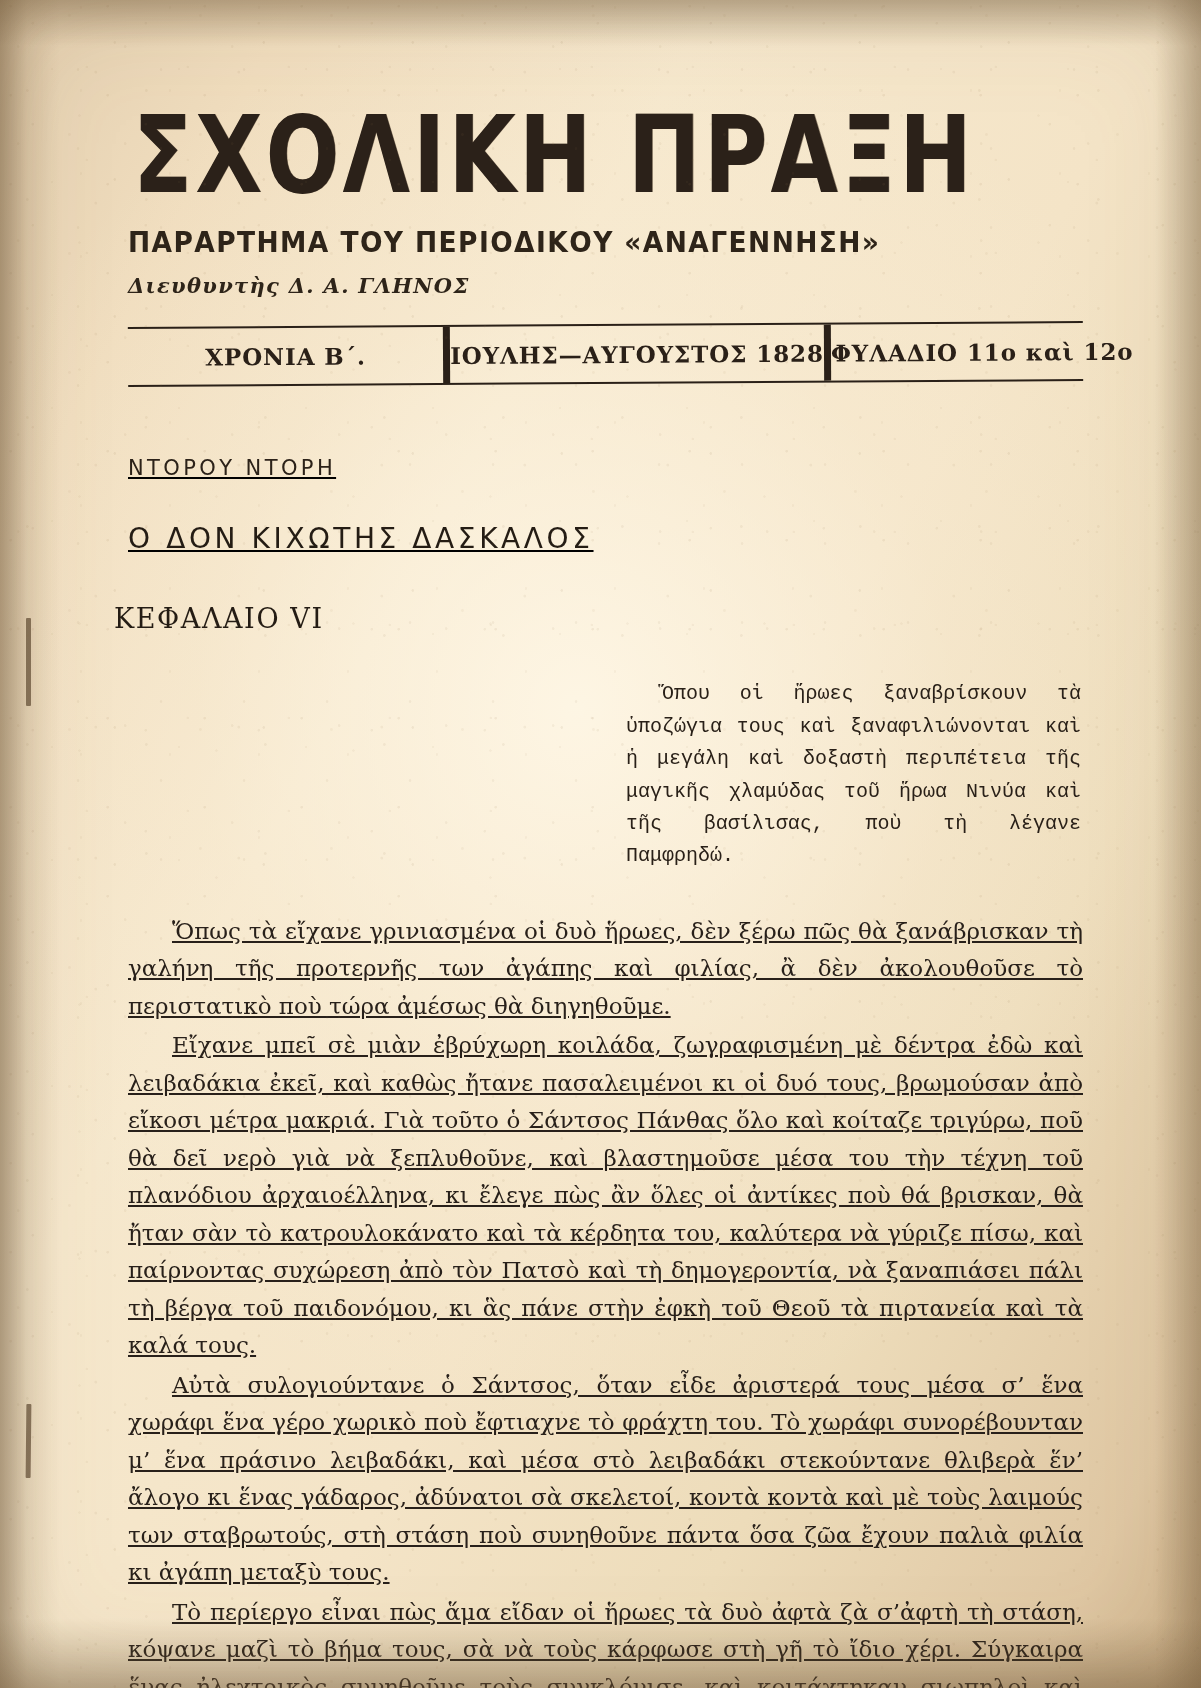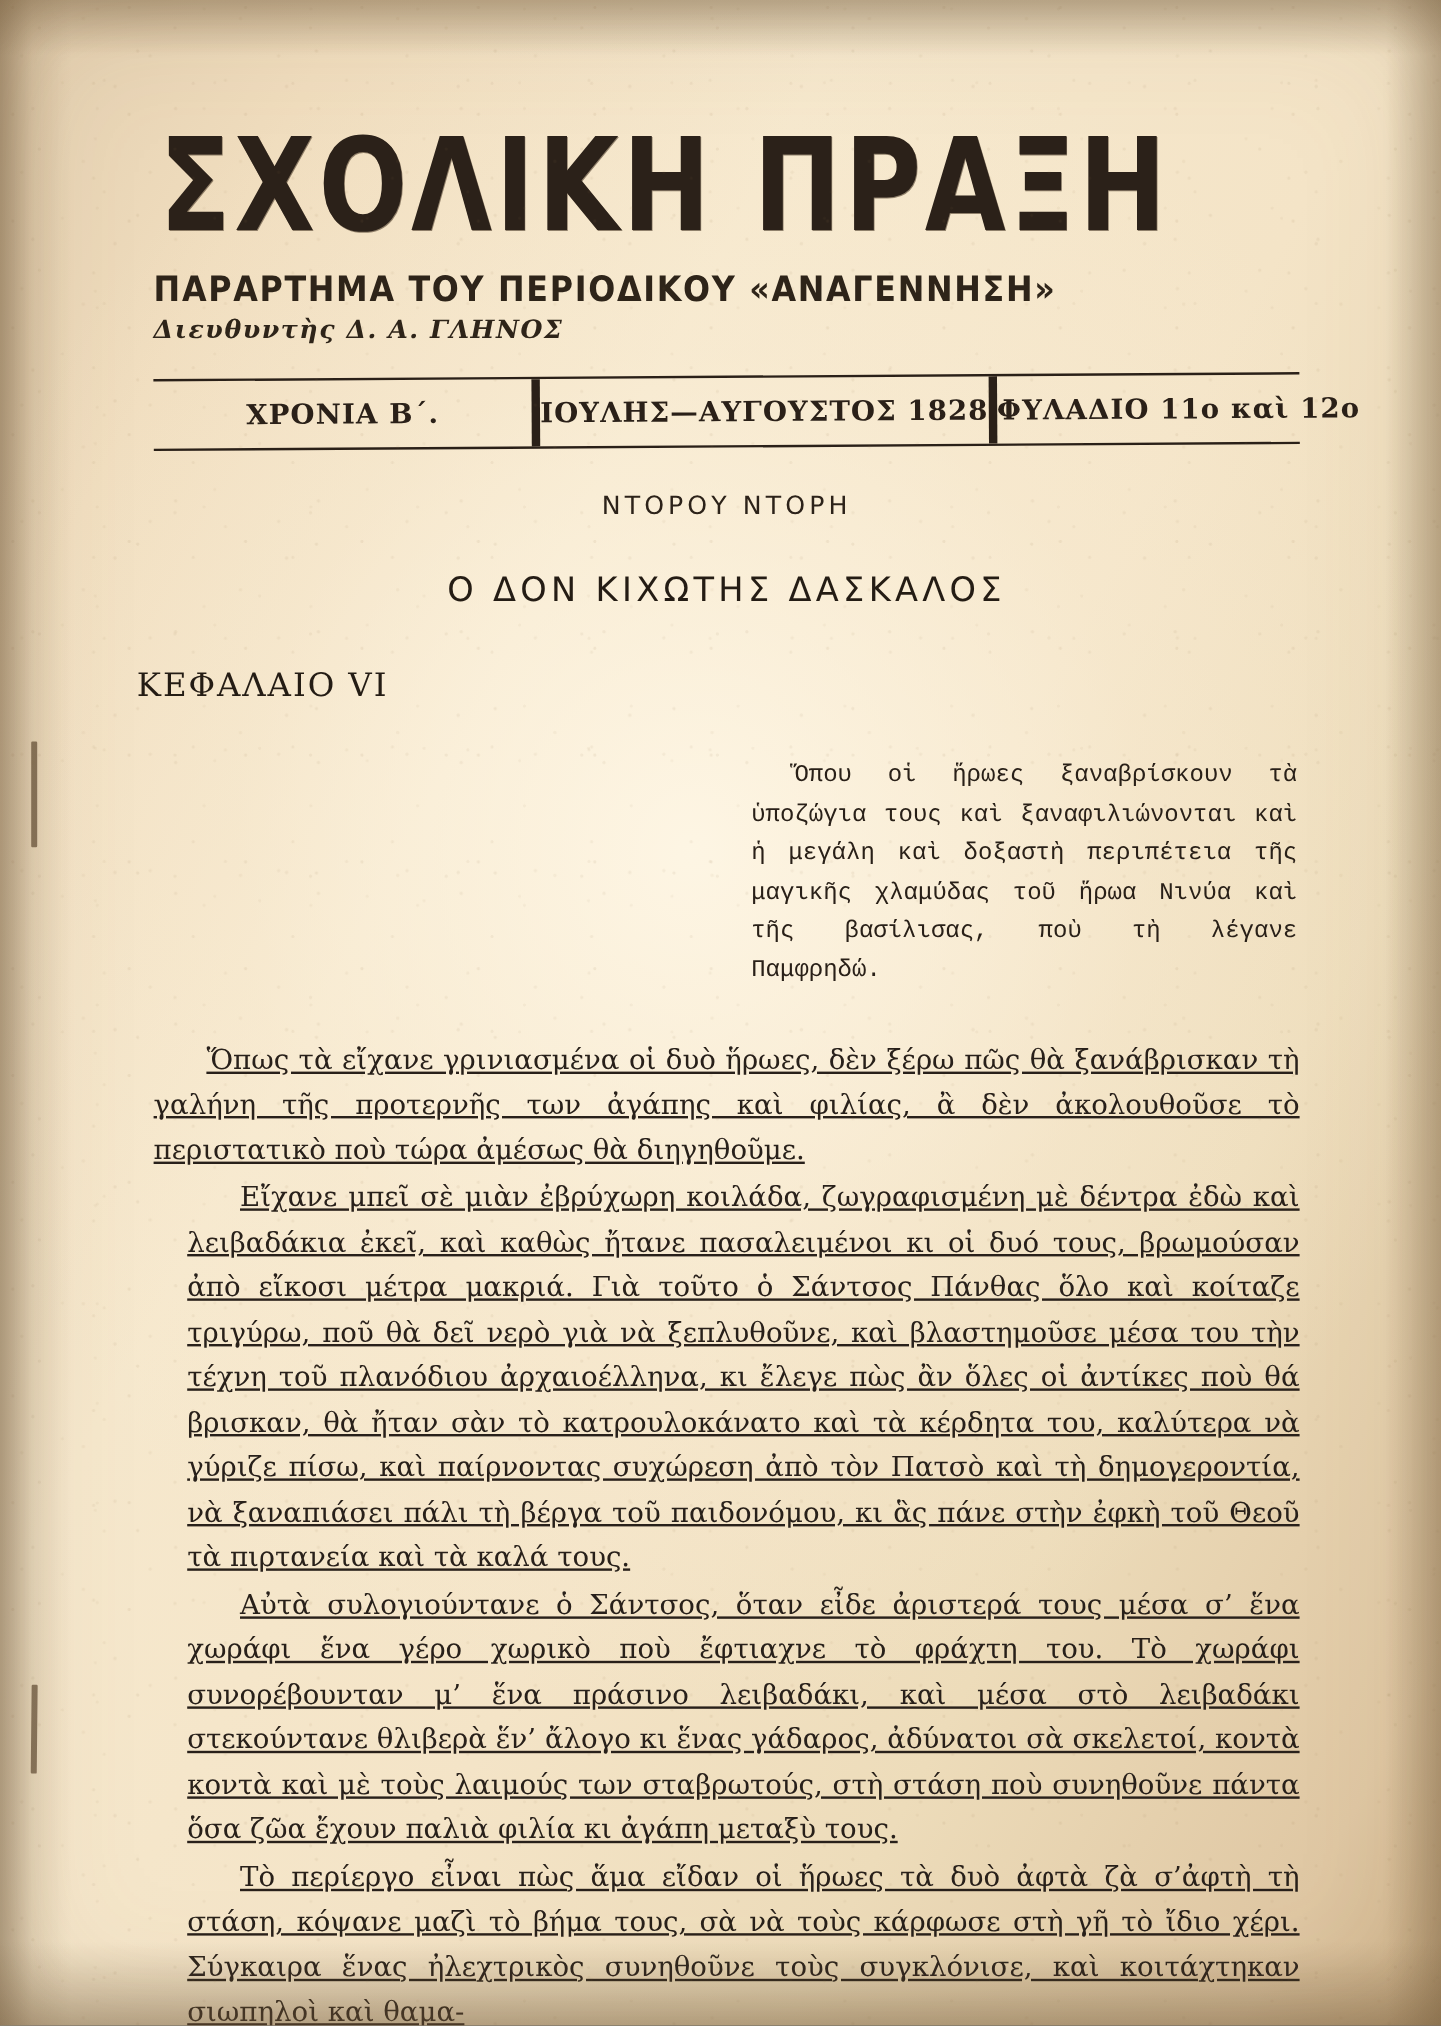--- a/index.html
+++ b/index.html
@@ -119,21 +119,21 @@
   .masthead-sub {
     margin-top: 38px;
     font-family: "DejaVu Sans", "Liberation Sans", sans-serif;
     font-weight: bold;
     font-size: 26.5px;
     letter-spacing: 1.4px;
     color: #2e2419;
     transform: scaleY(1.1);
   }
   .masthead-editor {
-    margin-top: 5px;
+    margin-top: 16px;
     font-family: "DejaVu Serif", "Liberation Serif", serif;
     font-weight: bold;
     font-style: italic;
     font-size: 21px;
     letter-spacing: 1.3px;
     color: #2e2419;
   }
 
   
   .issue-bar {
@@ -156,22 +156,23 @@
     display: flex;
     align-items: center;
     justify-content: center;
   }
   .issue-year   { flex: 0 0 33%; }
   .issue-date   { flex: 0 0 38%; border-left: 7px solid #2a2018; border-right: 7px solid #2a2018; height: 100%; }
   .issue-number { flex: 1 1 auto; }
 
   
   .article-head {
-    text-align: center;
-    margin-top: 36px;
+    text-align: left;
+    margin-top: 72px;
+    text-decoration: underline;
   }
   .byline {
     font-family: "DejaVu Sans", "Liberation Sans", sans-serif;
     font-size: 21px;
     letter-spacing: 3.4px;
     color: #2c2219;
   }
   .article-title {
     margin-top: 42px;
     font-family: "DejaVu Sans", "Liberation Sans", sans-serif;
@@ -210,21 +211,21 @@
     font-size: 23px;
     line-height: 1.63;
     color: #28201a;
     text-align: justify;
     text-decoration: underline;
   }
   .body-text p {
     margin: 0;
     text-indent: 44px;
   }
-  .body-text p + p { margin-top: 2px; margin-left: 28px; }
+  .body-text p + p { margin-top: 2px; }
 
   .fade-last { }
 </style>
 </head>
 <body>
 
 <div class="page">
 
   <div class="content">
 

